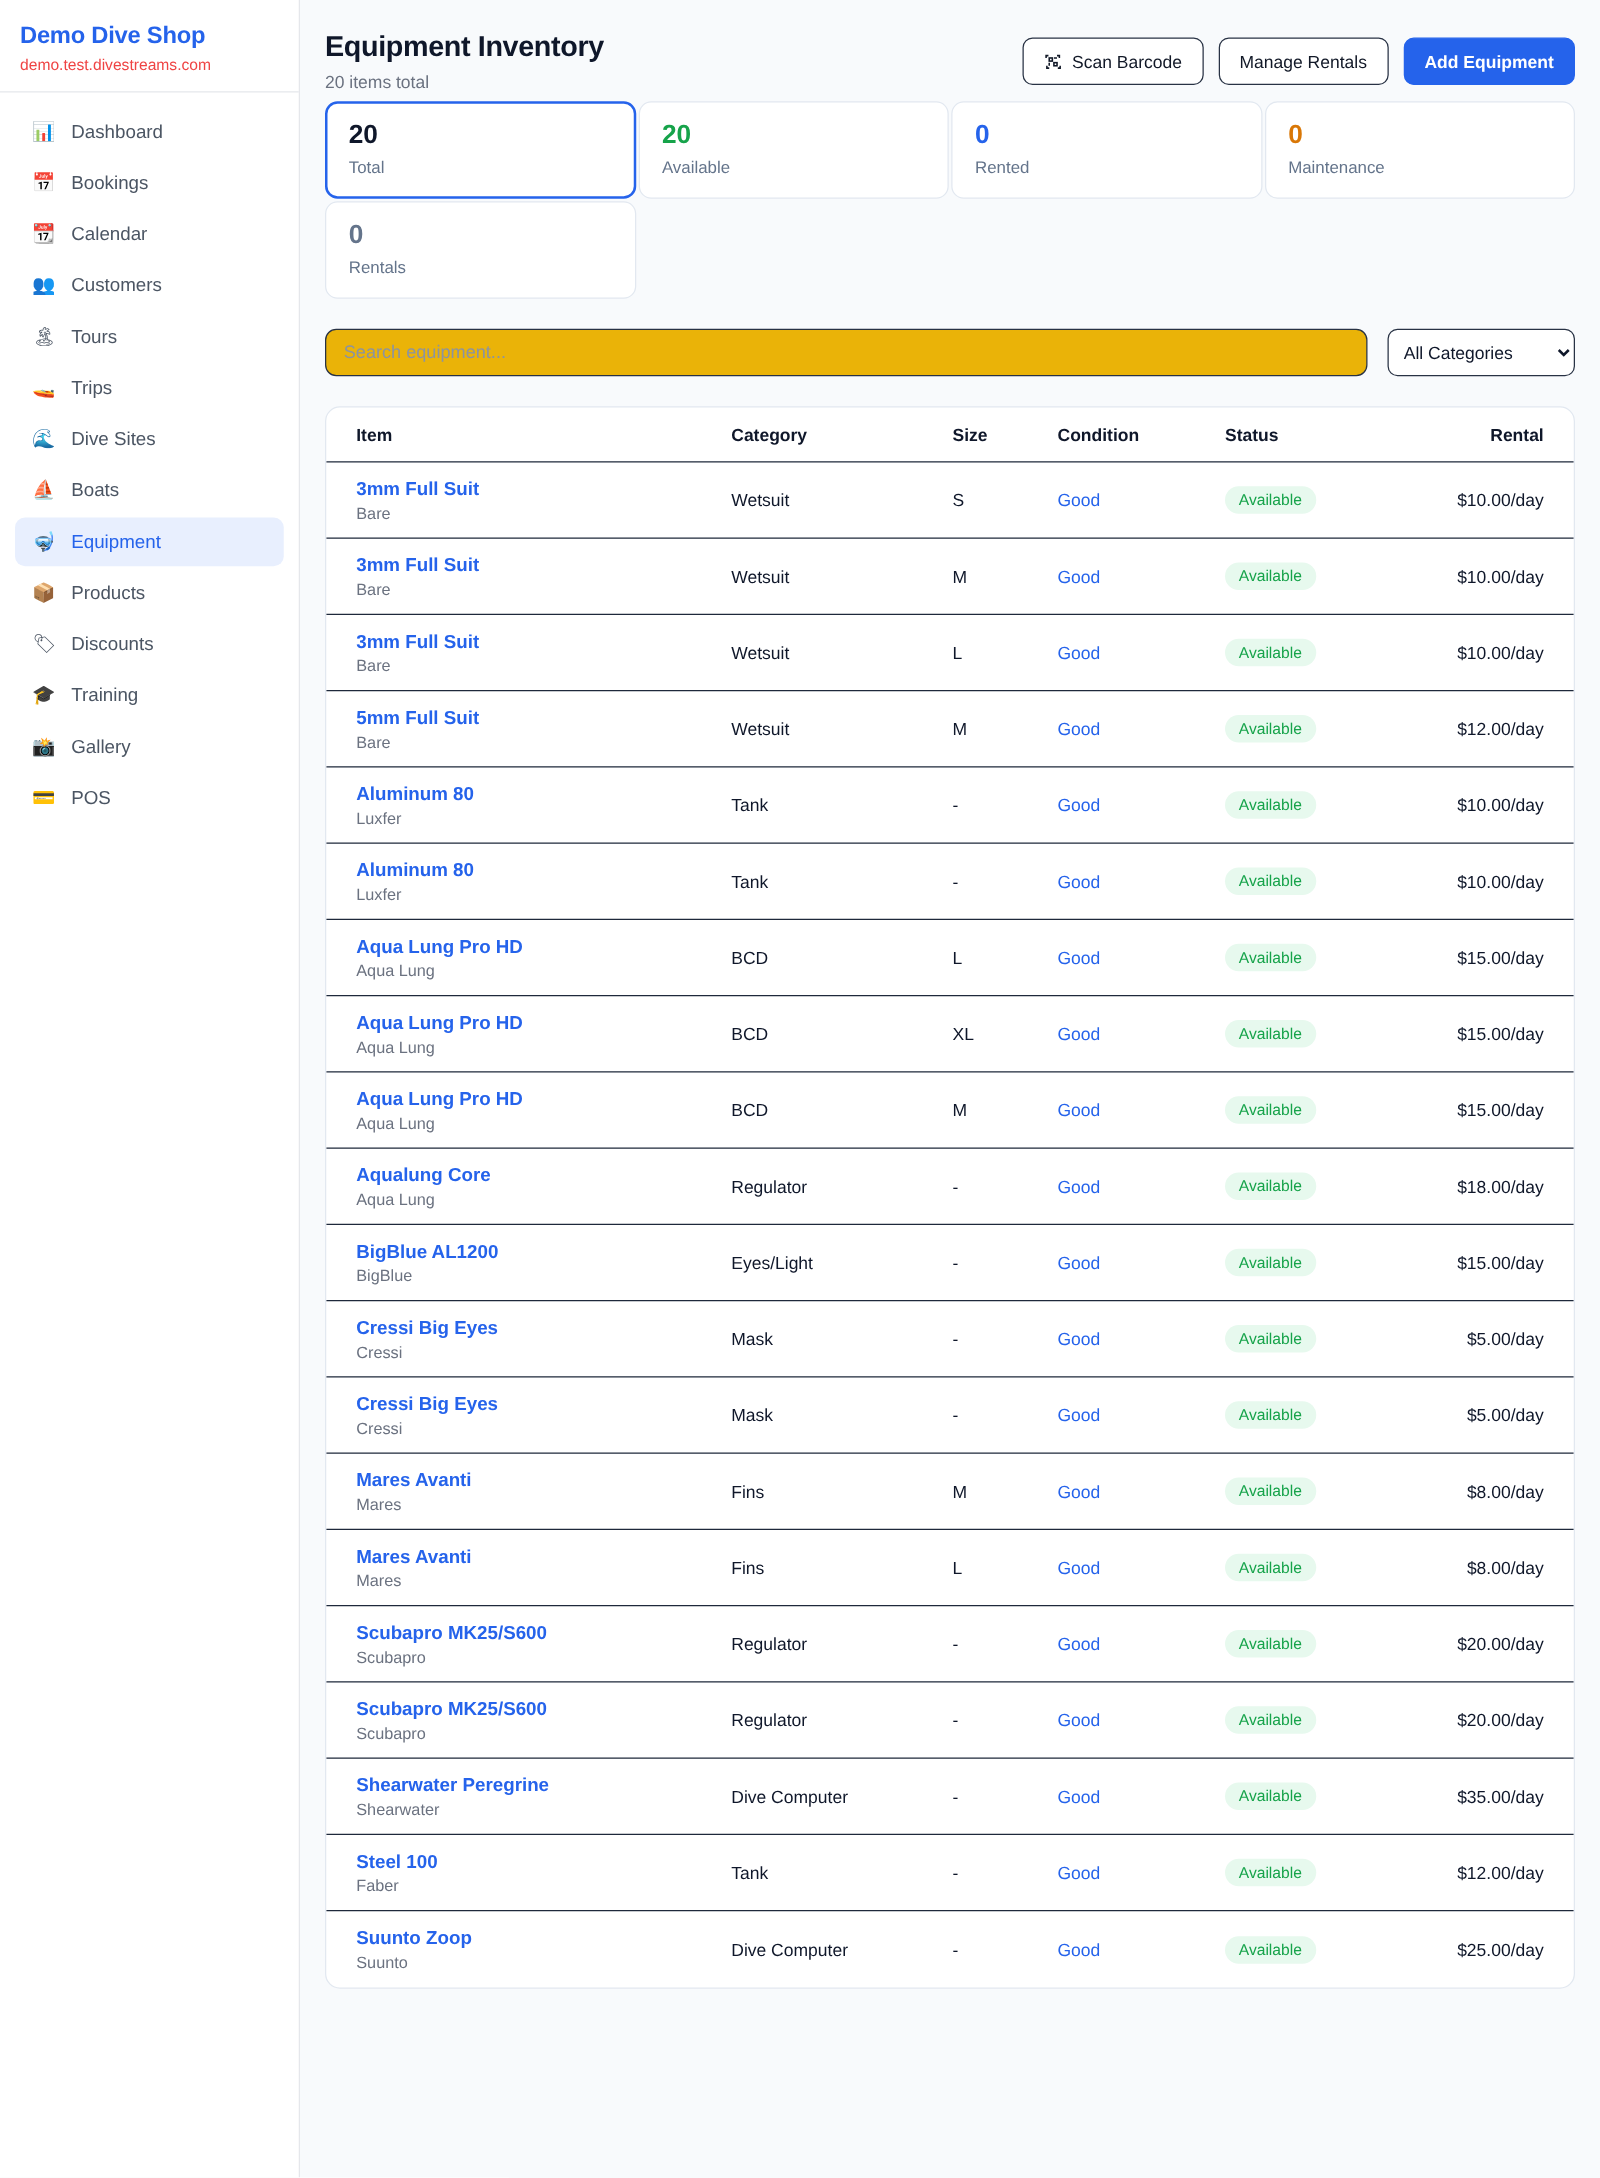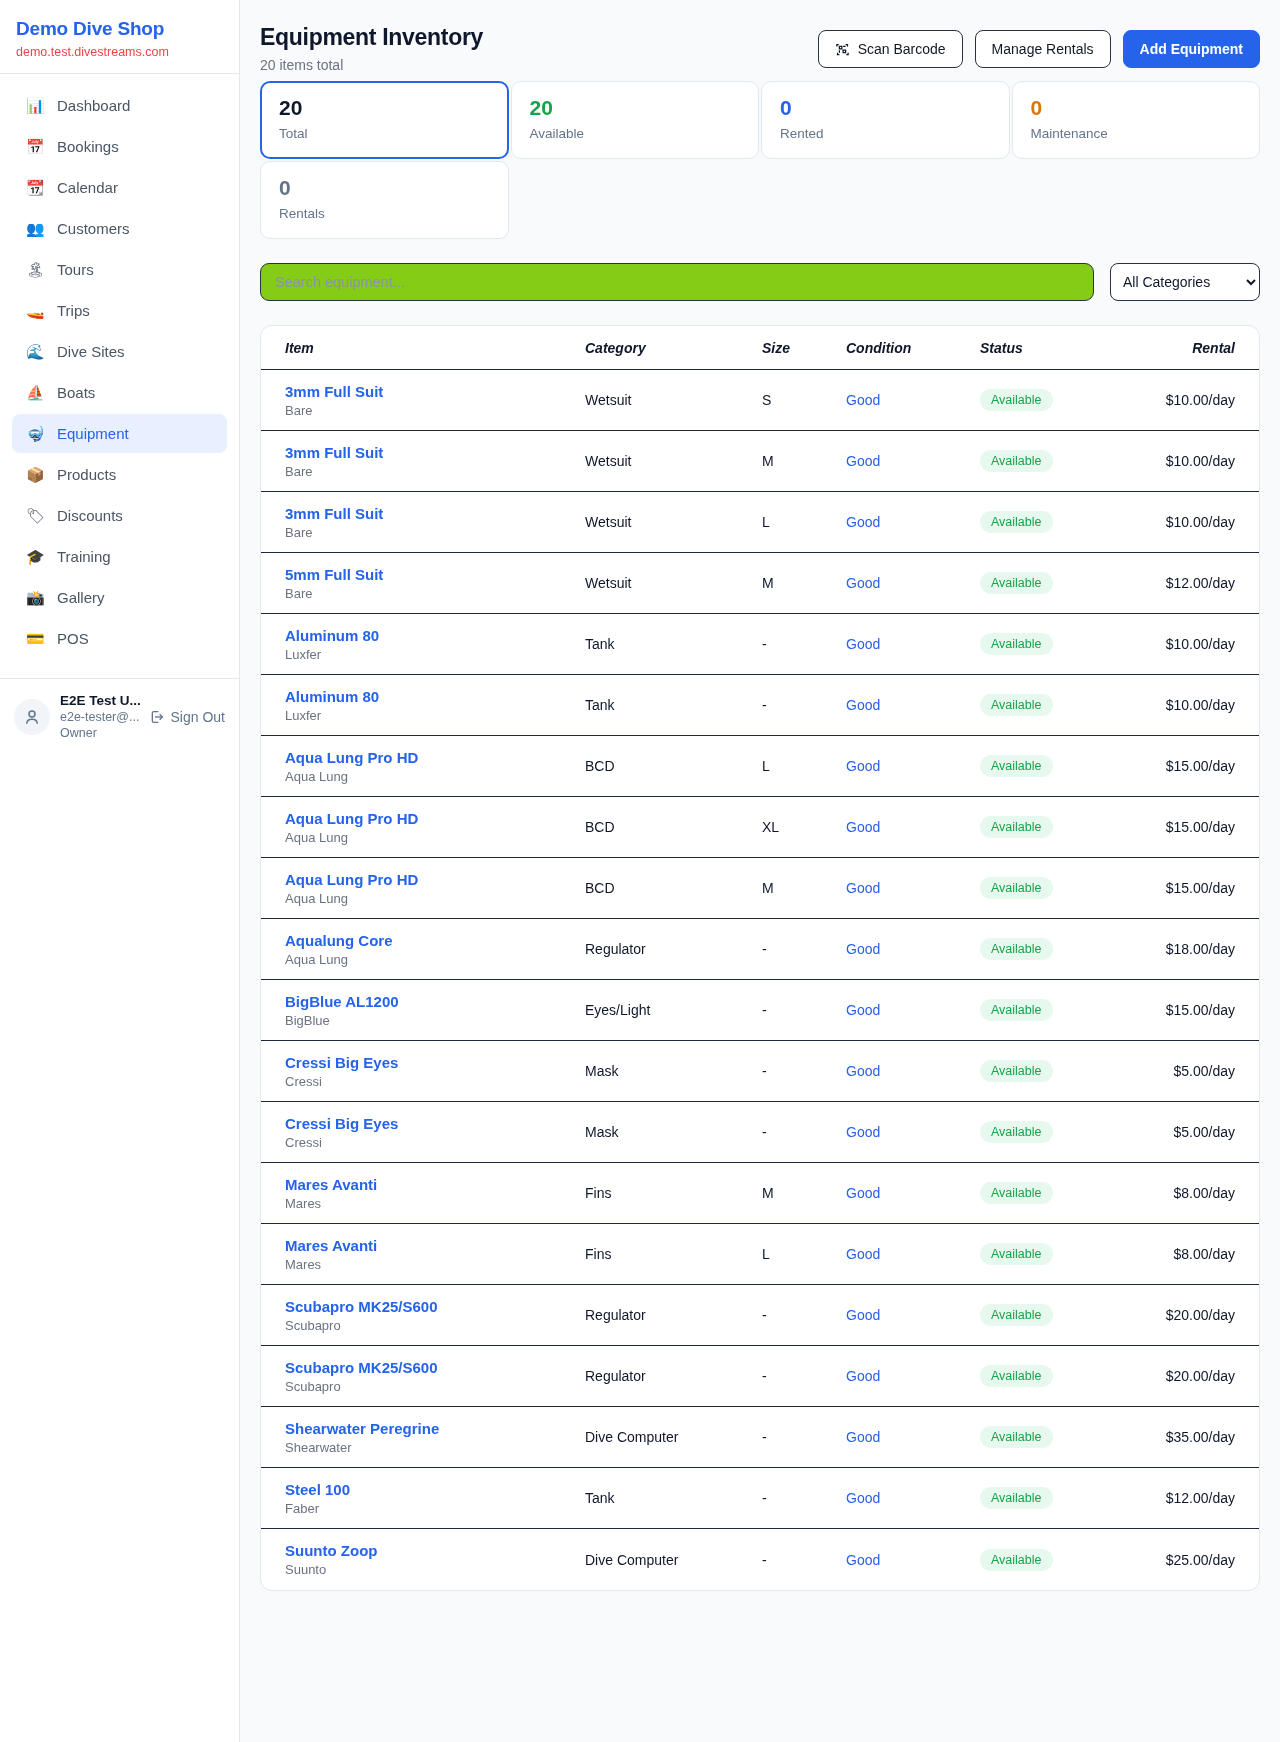--- a/index.html
+++ b/index.html
@@ -67,40 +67,40 @@
   }
   .stat-card.selected { border:2px solid #2563eb; padding:13px 17px; }
   .stat-value { font-size:21px; font-weight:800; }
   .stat-label { font-size:13.5px; color:#64748b; margin-top:6px; }
 
   
   .filters { display:flex; gap:16px; margin-top:24px; }
   .search-input {
     flex:1; height:38px; border:1px solid #283244; border-radius:9px;
     padding:0 14px; font-size:14.5px; font-family:inherit; color:#0f172a;
-    background:#84cc16; outline:none;
+    background:#eab308; outline:none;
   }
   .search-input::placeholder { color:#8b93a2; }
   .cat-select {
     width:150px; height:38px; border:1px solid #283244; border-radius:8px;
     background:#ffffff; font-size:14px; font-family:inherit; color:#0f172a;
     padding:0 8px; cursor:pointer;
   }
 
   
   .table-card {
     margin-top:24px; background:#ffffff; border:1px solid #e2e8f0;
     border-radius:12px; overflow:hidden;
   }
   .trow, .thead {
     display:grid;
     grid-template-columns:300px 177px 84px 134px 160px 1fr;
     align-items:center; padding:0 24px;
   }
-  .thead { height:44px; border-bottom:1px solid #1e293b;font-style:italic; }
+  .thead { height:44px; border-bottom:1px solid #1e293b; }
   .th { font-size:14px; font-weight:700; color:#0f172a; }
   .th.right { justify-self:end; }
   .trow { min-height:61px; border-bottom:1px solid #1e293b; padding-top:10px; padding-bottom:10px; }
   .trow:last-child { border-bottom:none; }
   .item-link { font-size:15px; font-weight:600; color:#2563eb; text-decoration:none; cursor:pointer; }
   .item-brand { font-size:13px; color:#6b7280; margin-top:3px; }
   .cell { font-size:14px; color:#0f172a; }
   .cond { color:#2563eb; cursor:pointer; }
   .badge {
     display:inline-block; background:#e7f9ee; color:#16a34a;
@@ -170,41 +170,20 @@
         </div>
         <div class="nav-item">
           <span class="nicon">📸</span>
           <span>Gallery</span>
         </div>
         <div class="nav-item">
           <span class="nicon">💳</span>
           <span>POS</span>
         </div>
       </nav>
-    <div class="user-block">
-      <div class="avatar">
-        <svg width="18" height="18" viewBox="0 0 24 24" fill="none" stroke="#64748b" stroke-width="2">
-          <circle cx="12" cy="8" r="4"></circle>
-            <path d="M5 21c0-4 3-6 7-6s7 2 7 6"></path>
-        </svg>
-      </div>
-      <div class="uinfo">
-        <div class="uname">E2E Test U...</div>
-        <div class="uemail">e2e-tester@...</div>
-        <div class="urole">Owner</div>
-      </div>
-      <div class="signout">
-        <svg width="16" height="16" viewBox="0 0 24 24" fill="none" stroke="#64748b" stroke-width="2">
-          <path d="M14 4H7a2 2 0 0 0-2 2v12a2 2 0 0 0 2 2h7"></path>
-            <path d="M16 16l4-4-4-4"></path>
-            <path d="M20 12H9"></path>
-        </svg>
-        <span>Sign Out</span>
-      </div>
-    </div>
   </aside>
 
   <main class="main">
 
     <div class="page-header">
       <div>
         <div class="page-title">Equipment Inventory</div>
         <div class="page-sub">20 items total</div>
       </div>
       <div class="header-actions">

